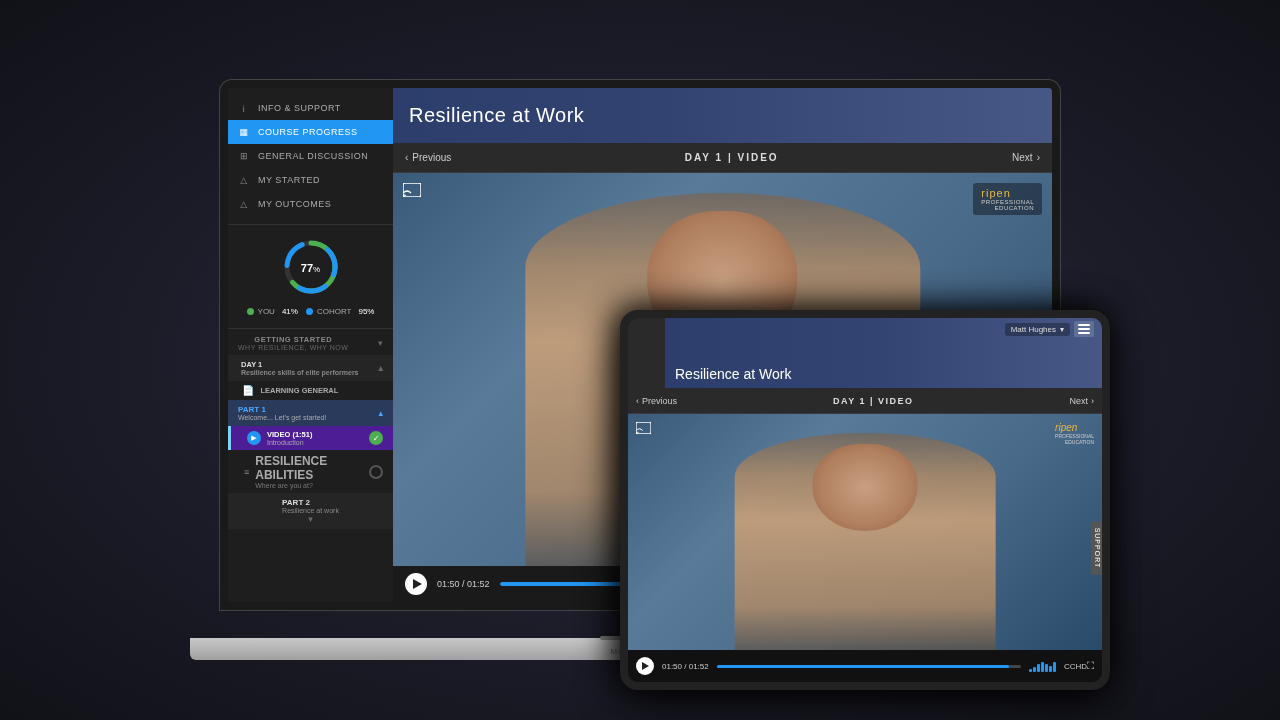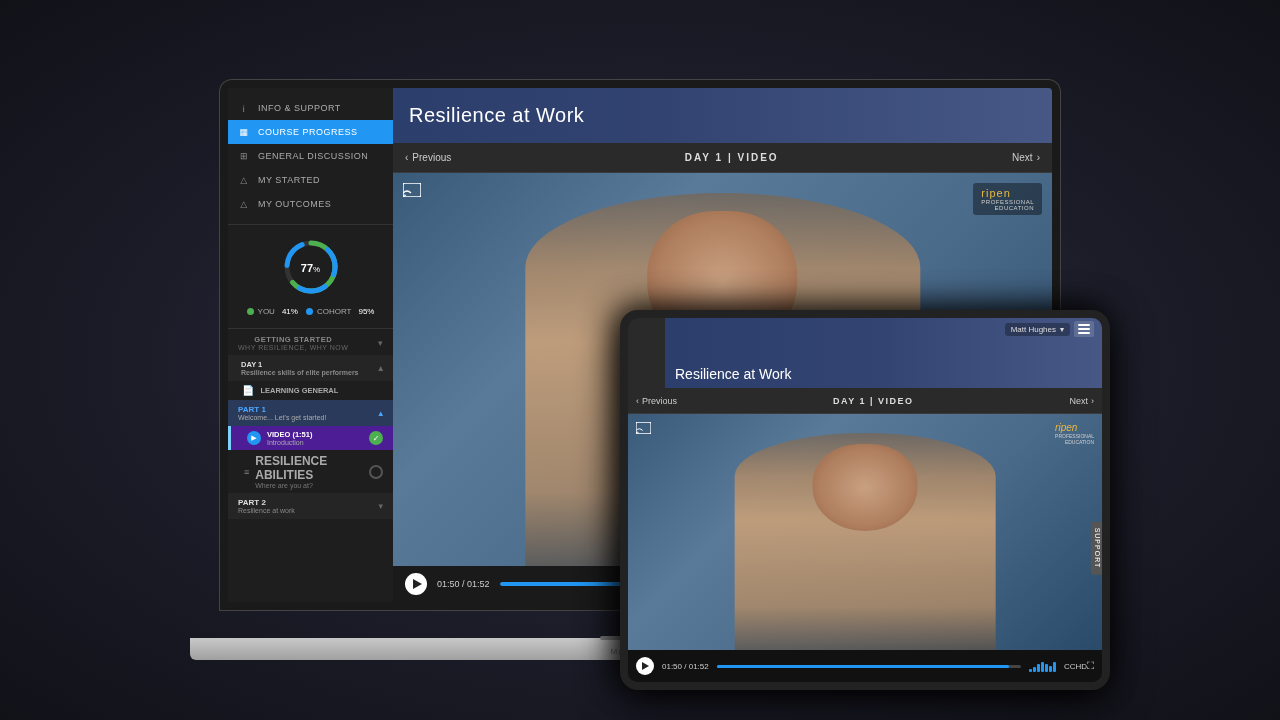--- a/index.html
+++ b/index.html
@@ -858,21 +858,21 @@
 
           <div class="module-subitem">
             <div style="font-size:9px;color:#888;">≡</div>
             <div style="flex:1;">
               <div style="font-size:12px;color:#aaa;font-weight:600;">RESILIENCE ABILITIES</div>
               <div style="font-size:7px;color:#777;">Where are you at?</div>
             </div>
             <div class="circle-empty"></div>
           </div>
 
-          <div style="background:#252525;padding:5px 10px;display:flex;justify-content:space-between;align-items:center;cursor:pointer;">
+          <div style="background:#252525;padding:5px 10px;display:flex;justify-content:space-between;align-items:center;cursor:pointer;flex-direction:column;">
             <div>
               <div style="font-size:8px;color:#ddd;font-weight:700;">PART 2</div>
               <div style="font-size:7px;color:#888;">Resilience at work</div>
             </div>
             <span style="color:#666;font-size:9px;">▾</span>
           </div>
         </div>
       </div>
 
       <div class="main-content">

